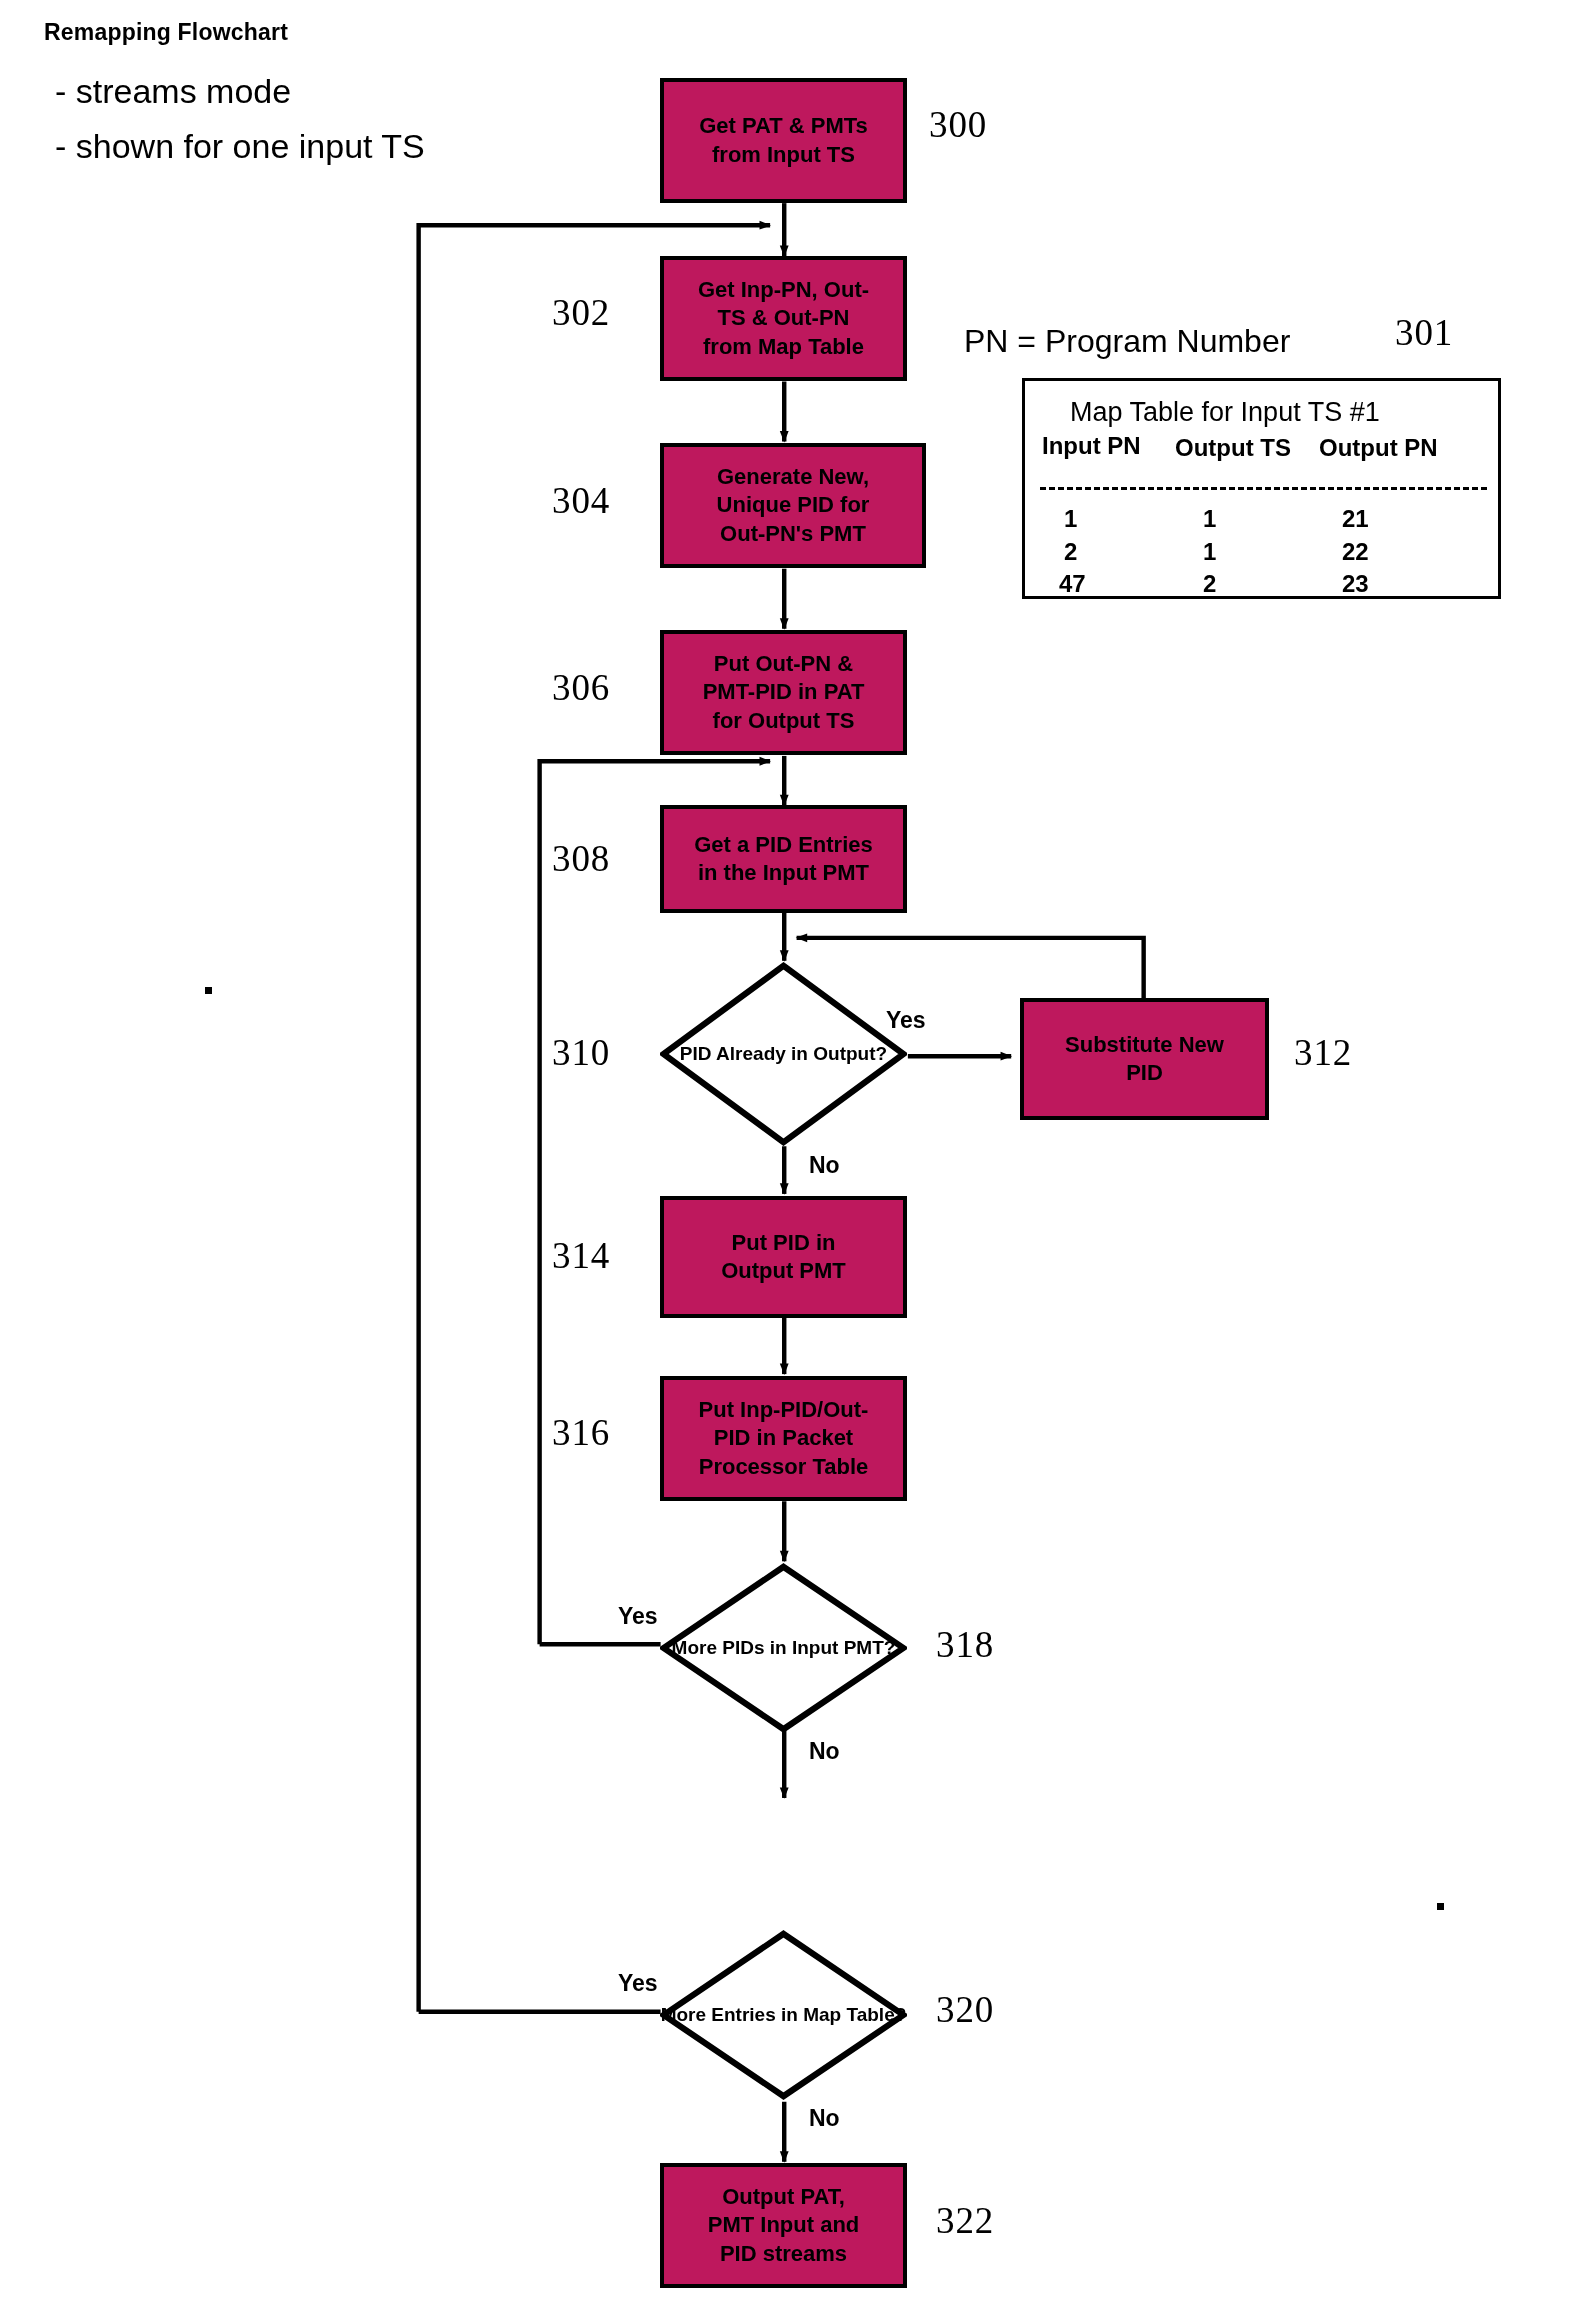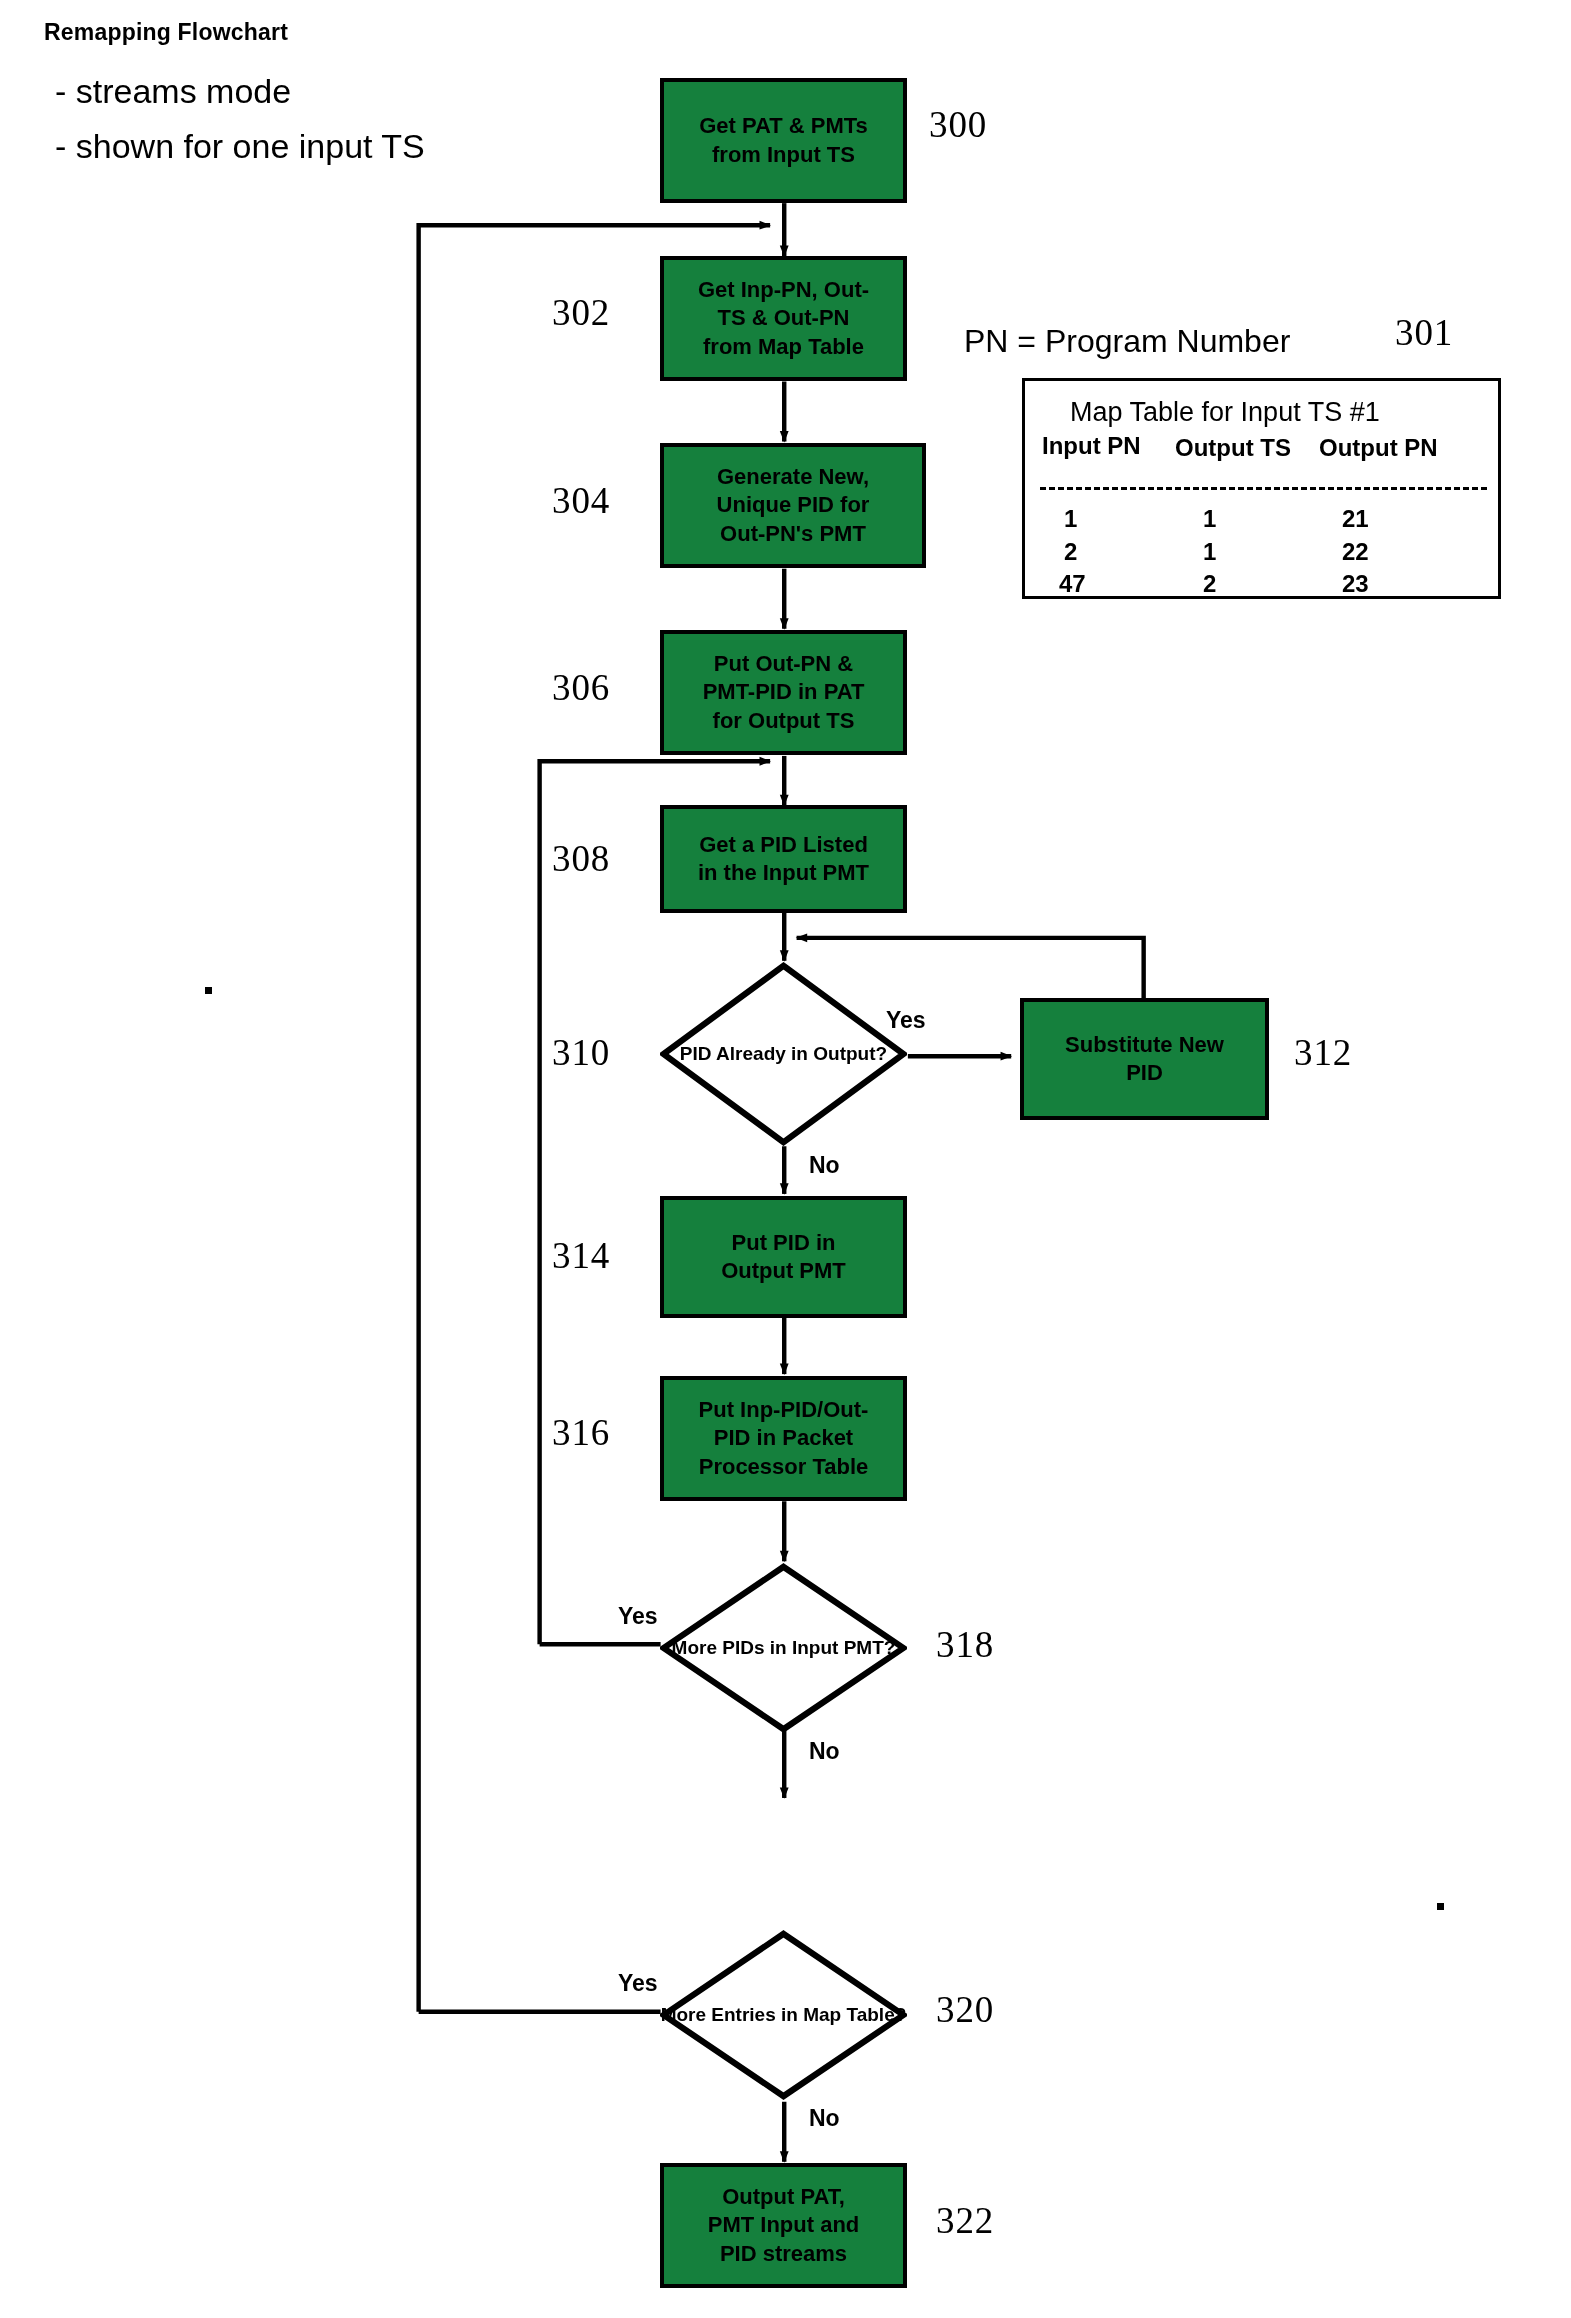--- a/index.html
+++ b/index.html
@@ -4,21 +4,21 @@
 <style>
   html,body{margin:0;padding:0;background:#ffffff;}
   body{width:1572px;height:2319px;position:relative;overflow:hidden;
        font-family:"Liberation Sans","DejaVu Sans",sans-serif;color:#000;}
   #stage{position:absolute;inset:0;width:1572px;height:2319px;}
   svg.wires{position:absolute;left:0;top:0;width:1572px;height:2319px;pointer-events:none;}
 
   .title{position:absolute;font-weight:bold;font-size:23px;letter-spacing:0.2px;}
   .subtitle{position:absolute;font-size:34px;font-weight:400;}
 
-  .pbox{position:absolute;box-sizing:border-box;background:#15803d;border:4.4px solid #000;
+  .pbox{position:absolute;box-sizing:border-box;background:#be185d;border:4.4px solid #000;
         display:flex;align-items:center;justify-content:center;text-align:center;
         font-weight:bold;font-size:22px;line-height:1.28;padding:3.5px 7px;}
   .pbox span{display:block;}
 
   .dia{position:absolute;display:flex;align-items:center;justify-content:center;}
   .dia .dtext{position:relative;z-index:2;text-align:center;font-weight:bold;
               font-size:19px;line-height:1.3;}
   .dia svg{position:absolute;left:0;top:0;}
 
   .ref{position:absolute;font-size:37px;font-weight:400;letter-spacing:0.9px;
@@ -123,21 +123,21 @@
     <div>
       <span>Put Out-PN &amp;</span>
       <span>PMT-PID in PAT</span>
       <span>for Output TS</span>
     </div>
   </div>
   <div class="ref" style="left:552px;top:666px;">306</div>
 
   <div class="pbox" style="left:660px;top:805px;width:247px;height:108px;">
     <div>
-      <span>Get a PID Listed</span>
+      <span>Get a PID Entries</span>
       <span>in the Input PMT</span>
     </div>
   </div>
   <div class="ref" style="left:552px;top:837px;">308</div>
 
   <div class="dia" style="left:660px;top:962px;width:247px;height:184px;">
     <svg width="247" height="184" viewBox="0 0 280 208" xmlns="http://www.w3.org/2000/svg">
       <polygon points="140,4 276,104 140,204 4,104" fill="#fff" stroke="#000" stroke-width="7"></polygon>
     </svg>
     <div class="dtext">

